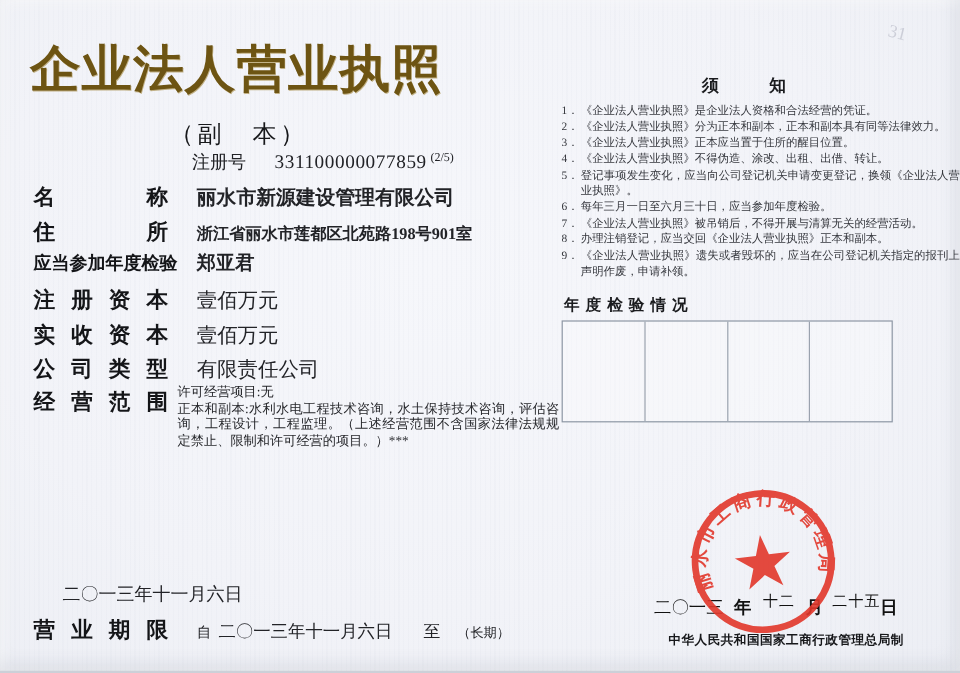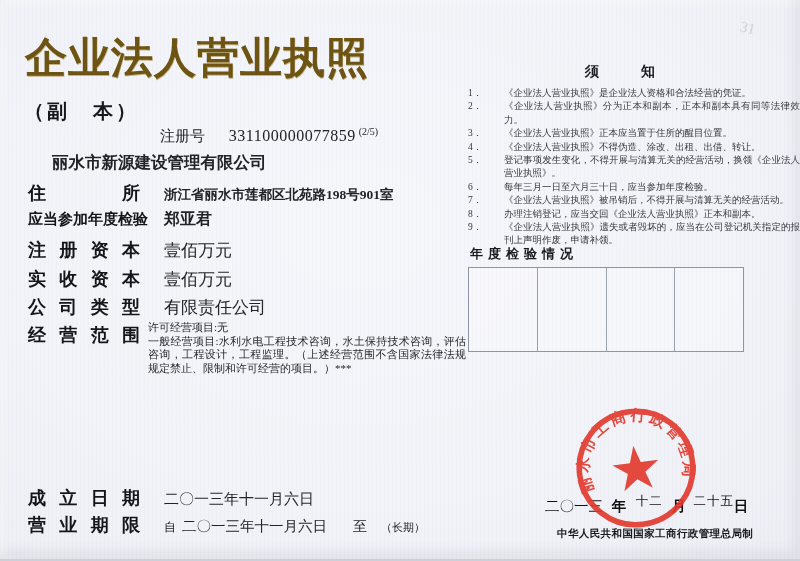--- a/index.html
+++ b/index.html
@@ -14,22 +14,22 @@
     content:"";position:absolute;inset:0;pointer-events:none;
     box-shadow:inset -4px -6px 14px rgba(70,75,95,0.10), inset 3px 3px 10px rgba(255,255,255,0.6);
     border-bottom:2px solid #ccd0d8;
   }
   
   .title{
     position:absolute;left:25px;top:30px;font-size:42px;font-weight:900;
     letter-spacing:1px;color:#6d5413;text-shadow:0.6px 0.8px 0 rgba(154,123,42,0.55);
     font-family:"Liberation Sans", sans-serif;white-space:nowrap;
   }
-  .subtitle{position:absolute;left:24px;top:98px;width:350px;text-align:left;
-    font-size:20px;font-weight:700;letter-spacing:3px;color:#17181b;}
+  .subtitle{position:absolute;left:24px;top:98px;width:350px;text-align:center;
+    font-size:20px;font-weight:400;letter-spacing:3px;color:#17181b;}
   .regline{position:absolute;left:160px;top:126px;font-size:15px;
     font-family:"Liberation Serif", serif;color:#212226;white-space:nowrap;}
   .regline .num{font-size:16px;letter-spacing:0.5px;margin-left:20px;}
   .regline sup{font-size:10px;margin-left:3px;}
   .frow{position:absolute;left:28px;display:flex;align-items:baseline;white-space:nowrap;}
   .flabel{display:inline-block;width:112px;flex:none;font-weight:700;font-size:18px;
     color:#141518;text-align:justify;text-align-last:justify;text-justify:inter-character;}
   .flabel.small{font-size:15px;}
   .fvalue{margin-left:24px;font-family:"Liberation Serif", serif;color:#222327;font-size:16px;}
   .fvalue.vname{font-size:16.5px;font-weight:700;}
@@ -43,21 +43,21 @@
   .termbits .pre{font-size:12px;margin-right:6px;font-family:"Liberation Serif", serif;}
   .termbits .to{font-size:14px;margin:0 14px 0 26px;font-family:"Liberation Serif", serif;}
   .termbits .long{font-size:11px;font-family:"Liberation Serif", serif;}
   
   .notice-heading{position:absolute;left:470px;top:63px;width:300px;text-align:center;
     font-size:14px;font-weight:700;letter-spacing:14px;text-indent:14px;color:#1a1b1e;}
   .notes{position:absolute;left:468px;top:87px;width:332px;
     font-family:"Liberation Serif", serif;font-size:9.5px;line-height:13.4px;color:#34363c;}
   .note{display:flex;}
   .note-num{flex:none;width:16px;}
-  .note-text{flex:1;text-align:justify;margin-left:20px;}
+  .note-text{flex:1;text-align:justify;}
   .inspect-heading{position:absolute;left:470px;top:245px;width:276px;text-align:left;
     font-size:13px;font-weight:700;letter-spacing:5px;color:#1a1b1e;}
   .inspect-table{position:absolute;left:468px;top:267px;width:274px;height:83px;
     display:flex;border:1px solid #8d96a4;background:rgba(255,255,255,0.25);}
   .inspect-cell{flex:1;border-left:1px solid #9aa2ae;}
   .inspect-cell:first-child{border-left:none;}
   
   .stamp{position:absolute;left:560px;top:392px;width:152px;height:152px;
     transform:rotate(-7deg);opacity:0.9;pointer-events:none;}
   .issue-date{position:absolute;left:545px;top:497px;font-size:14.5px;
@@ -78,20 +78,21 @@
   <div class="corner-mark">31</div>
 
   <div class="title">企业法人营业执照</div>
   <div class="subtitle">（副　本）</div>
   <div class="regline">
     <span>注册号</span>
     <span class="num">331100000077859</span><sup>(2/5)</sup>
   </div>
 
   <div class="frow" style="top:152px">
+    <span class="flabel">名称</span>
     <span class="fvalue vname">丽水市新源建设管理有限公司</span>
   </div>
   <div class="frow" style="top:181px">
     <span class="flabel">住所</span>
     <span class="fvalue vaddr">浙江省丽水市莲都区北苑路198号901室</span>
   </div>
   <div class="frow" style="top:209px">
     <span class="flabel small">应当参加年度检验</span>
     <span class="fvalue vperson">郑亚君</span>
   </div>
@@ -105,25 +106,24 @@
   </div>
   <div class="frow" style="top:323px">
     <span class="flabel">经营范围</span>
   </div>
   <div class="frow" style="top:295px">
     <span class="flabel">公司类型</span>
     <span class="fvalue vmoney">有限责任公司</span>
   </div>
   <div class="scopewrap">
     <div>许可经营项目:无</div>
-    <div>一般经营项目:水利水电工程技术咨询，水土保持技术咨询，评估咨询，工程设计，工程监理。（上述经营范围不含国家法律法规规定禁止、限制和许可经营的项目。）***</div>
+    <div>正本和副本:水利水电工程技术咨询，水土保持技术咨询，评估咨询，工程设计，工程监理。（上述经营范围不含国家法律法规规定禁止、限制和许可经营的项目。）***</div>
   </div>
 
   <div class="frow" style="top:486px">
-    <span class="flabel">成立日期</span>
     <span class="fvalue" style="font-size:15px">二〇一三年十一月六日</span>
   </div>
   <div class="frow" style="top:513px">
     <span class="flabel">营业期限</span>
     <span class="fvalue termbits">
       <span class="pre">自</span>
       <span style="font-size:14.5px">二〇一三年十一月六日</span>
       <span class="to">至</span>
       <span class="long">（长期）</span>
     </span>
@@ -142,21 +142,21 @@
     <div class="note">
       <span class="note-num">3．</span>
       <span class="note-text">《企业法人营业执照》正本应当置于住所的醒目位置。</span>
     </div>
     <div class="note">
       <span class="note-num">4．</span>
       <span class="note-text">《企业法人营业执照》不得伪造、涂改、出租、出借、转让。</span>
     </div>
     <div class="note">
       <span class="note-num">5．</span>
-      <span class="note-text">登记事项发生变化，不得开展与清算无关的经营活动，换领《企业法人营业执照》。</span>
+      <span class="note-text">登记事项发生变化，应当向公司登记机关申请变更登记，换领《企业法人营业执照》。</span>
     </div>
     <div class="note">
       <span class="note-num">6．</span>
       <span class="note-text">每年三月一日至六月三十日，应当参加年度检验。</span>
     </div>
     <div class="note">
       <span class="note-num">7．</span>
       <span class="note-text">《企业法人营业执照》被吊销后，不得开展与清算无关的经营活动。</span>
     </div>
     <div class="note">

